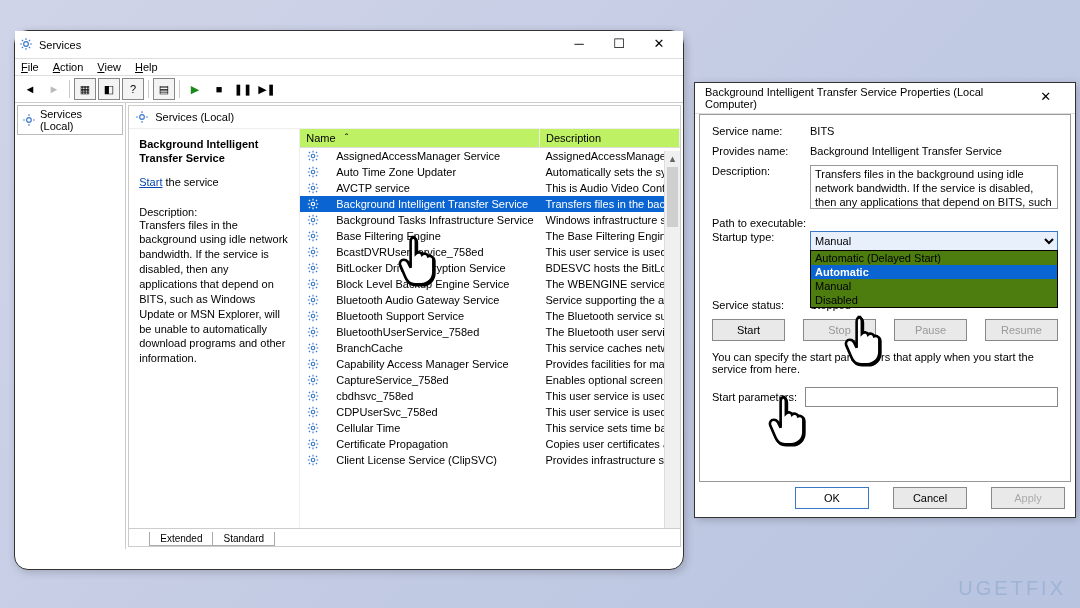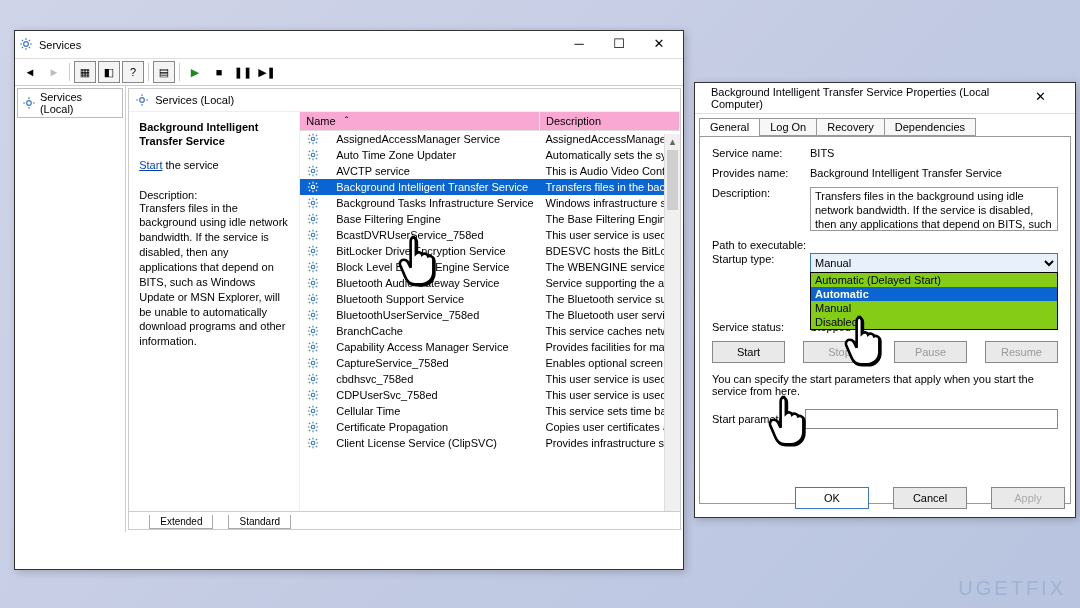--- a/index.html
+++ b/index.html
@@ -1,20 +1,20 @@
 <!DOCTYPE html>
 <html><head>
 <meta charset="utf-8">
 <style>
   * { box-sizing: border-box; font-family: "Segoe UI", Tahoma, sans-serif; font-size: 11px; }
   body { margin: 0; width: 1080px; height: 608px; background: linear-gradient(135deg, #d0d4e8, #b8c4e0); position: relative; overflow: hidden; }
   .watermark { position: absolute; right: 14px; bottom: 8px; font-size: 20px; color: #9fb4d4; font-weight: 300; letter-spacing: 3px; }
   .window { position: absolute; background: #fff; border: 1px solid #333; box-shadow: 2px 2px 8px rgba(0,0,0,0.2); }
   
-  .svc-win { left: 14px; top: 30px; width: 670px; height: 540px; }
+  .svc-win { left: 14px; top: 30px; width: 670px; height: 540px; border-radius: 14px; }
   .titlebar { display: flex; align-items: center; height: 28px; padding: 0 4px; background: #fff; border-bottom: 1px solid #ddd; }
   .titlebar .gear { margin-right: 6px; }
   .titlebar .spacer { flex: 1; }
   .winbtn { width: 40px; height: 20px; text-align: center; cursor: pointer; font-size: 13px; line-height: 18px; }
   .menubar { display: flex; padding: 2px 6px; gap: 14px; border-bottom: 1px solid #ddd; }
   .menubar span { text-decoration: underline; text-decoration-color: transparent; }
   .menubar span::first-letter { text-decoration: underline; }
   .toolbar { display: flex; align-items: center; gap: 2px; padding: 2px 4px; border-bottom: 1px solid #ccc; }
   .tb-btn { width: 22px; height: 22px; display: flex; align-items: center; justify-content: center; border: 1px solid transparent; }
   .tb-btn.box { border: 1px solid #888; background: #f4f4f4; }
@@ -25,46 +25,46 @@
   .rightpane { flex: 1; display: flex; flex-direction: column; border: 1px solid #ccc; margin: 2px; }
   .rp-hdr { padding: 4px 6px; border-bottom: 1px solid #eee; display: flex; align-items: center; gap: 6px; background: #fff; }
   .rp-body { flex: 1; display: flex; overflow: hidden; }
   .detail { width: 170px; padding: 8px 10px; }
   .detail .svc-title { font-weight: 700; margin-bottom: 10px; line-height: 1.3; }
   .detail .start-link { color: #0645ad; text-decoration: underline; cursor: pointer; }
   .detail .desc-label { margin-top: 18px; }
   .detail .desc-text { line-height: 1.35; }
   .list { flex: 1; border-left: 1px solid #eee; position: relative; overflow: hidden; }
   .list table { width: 100%; border-collapse: collapse; }
-  .list th { text-align: left; font-weight: 400; padding: 3px 6px; border-bottom: 1px solid #ddd; border-right: 1px solid #eee; background: #f9a8d4; }
+  .list th { text-align: left; font-weight: 400; padding: 3px 6px; border-bottom: 1px solid #ddd; border-right: 1px solid #eee; background: #bef264; }
   .list td { padding: 1px 6px; white-space: nowrap; }
   .list tr.selected td { background: #0a64d1; color: #fff; }
   .list .gear-cell { display: flex; align-items: center; gap: 16px; }
   .scrollbar { position: absolute; right: 0; top: 22px; bottom: 0; width: 16px; background: #f0f0f0; border-left: 1px solid #ddd; }
   .scroll-up, .scroll-dn { height: 16px; text-align: center; line-height: 14px; color: #666; }
   .scroll-thumb { background: #cfcfcf; margin: 0 2px; height: 60px; }
-  .tabs-bottom { display: flex; border-top: 1px solid #ccc; height: 18px; align-items: end; padding-left: 20px; gap: 16px; }
+  .tabs-bottom { display: flex; border-top: 1px solid #ccc; height: 18px; align-items: end; padding-left: 20px; gap: 0; }
   .tabs-bottom .tab { border: 1px solid #aaa; border-top: none; padding: 1px 10px; background: #fff; font-size: 10px; margin-right: -1px; }
   
   .gear-svg { width: 14px; height: 14px; }
   
   .props-win { left: 694px; top: 82px; width: 382px; height: 436px; }
-  .props-title { display: flex; align-items: center; padding: 3px 16px; border-bottom: 1px solid #ddd; }
+  .props-title { display: flex; align-items: center; padding: 3px 10px; border-bottom: 1px solid #ddd; }
   .props-title .spacer { flex: 1; }
   .tabrow { display: flex; padding: 4px 4px 0 4px; }
   .tabrow .tab { border: 1px solid #999; padding: 2px 10px; margin-right: -1px; background: #f7f7f7; position: relative; }
   .tabrow .tab.active { background: #fff; border-bottom: 1px solid #fff; }
   .tabpanel { border: 1px solid #999; margin: 0 4px 4px 4px; padding: 10px 12px 8px 12px; height: calc(100% - 66px); }
   .kv { display: flex; margin-bottom: 8px; }
   .kv .k { width: 98px; }
   .kv .v { flex: 1; }
   .descbox { border: 1px solid #999; height: 44px; overflow-y: scroll; padding: 2px 4px; line-height: 1.25; }
   .dropdown { position: relative; }
   .dropdown select { width: 100%; height: 20px; background: #e8f0fb; border: 1px solid #3a78c9; }
-  .dropdown-list { position: absolute; top: 19px; left: 0; right: 0; border: 1px solid #000; background: #84cc16; z-index: 5; }
+  .dropdown-list { position: absolute; top: 19px; left: 0; right: 0; border: 1px solid #000; background: #4d7c0f; z-index: 5; }
   .dropdown-list .opt { padding: 1px 4px; }
   .dropdown-list .opt.sel { background: #0a64d1; color: #fff; font-weight: bold; }
   .btnrow { display: flex; gap: 18px; margin: 6px 0 10px 0; }
   .btnrow button, .dlgbtns button { width: 74px; height: 22px; border: 1px solid #888; background: #e9e9e9; }
   .btnrow button:disabled { color: #999; }
   .startparam { display: flex; align-items: center; gap: 8px; margin-top: 12px; }
   .startparam input { flex: 1; height: 20px; border: 1px solid #888; }
   .dlgbtns { position: absolute; bottom: 8px; right: 10px; display: flex; gap: 24px; }
   
   .hand { position: absolute; width: 56px; height: 56px; z-index: 20; pointer-events: none; }
@@ -81,20 +81,26 @@
           <circle cx="12" cy="12" r="4" fill="none" stroke="#3a78c9" stroke-width="2"></circle>
           <path d="M12 2v3M12 19v3M2 12h3M19 12h3M4.9 4.9l2 2M17 17l2 2M4.9 19l2-2M17 7l2-2" stroke="#3a78c9" stroke-width="2"></path>
         </svg>
     </span>
     <span>Services</span>
     <span class="spacer"></span>
     <span class="winbtn">─</span>
     <span class="winbtn">☐</span>
     <span class="winbtn">✕</span>
   </div>
+  <div class="menubar">
+    <span>File</span>
+    <span>Action</span>
+    <span>View</span>
+    <span>Help</span>
+  </div>
   <div class="toolbar">
     <span class="tb-btn">◄</span>
     <span class="tb-btn" style="color:#bbb">►</span>
     <span class="tb-sep"></span>
     <span class="tb-btn box">▦</span>
     <span class="tb-btn box">◧</span>
     <span class="tb-btn box">?</span>
     <span class="tb-sep"></span>
     <span class="tb-btn box">▤</span>
     <span class="tb-sep"></span>
@@ -393,26 +399,20 @@
       </div>
     </div>
   </div>
 </div>
 
 <div class="window props-win">
   <div class="props-title">
     <span>Background Intelligent Transfer Service Properties (Local Computer)</span>
     <span class="spacer"></span>
     <span class="winbtn">✕</span>
-  </div>
-  <div class="tabrow">
-    <span class="tab active">General</span>
-    <span class="tab">Log On</span>
-    <span class="tab">Recovery</span>
-    <span class="tab">Dependencies</span>
   </div>
   <div class="tabpanel">
     <div class="kv">
         <span class="k">Service name:</span>
         <span class="v">BITS</span>
       </div>
     <div class="kv">
         <span class="k">Provides name:</span>
         <span class="v">Background Intelligent Transfer Service</span>
       </div>

